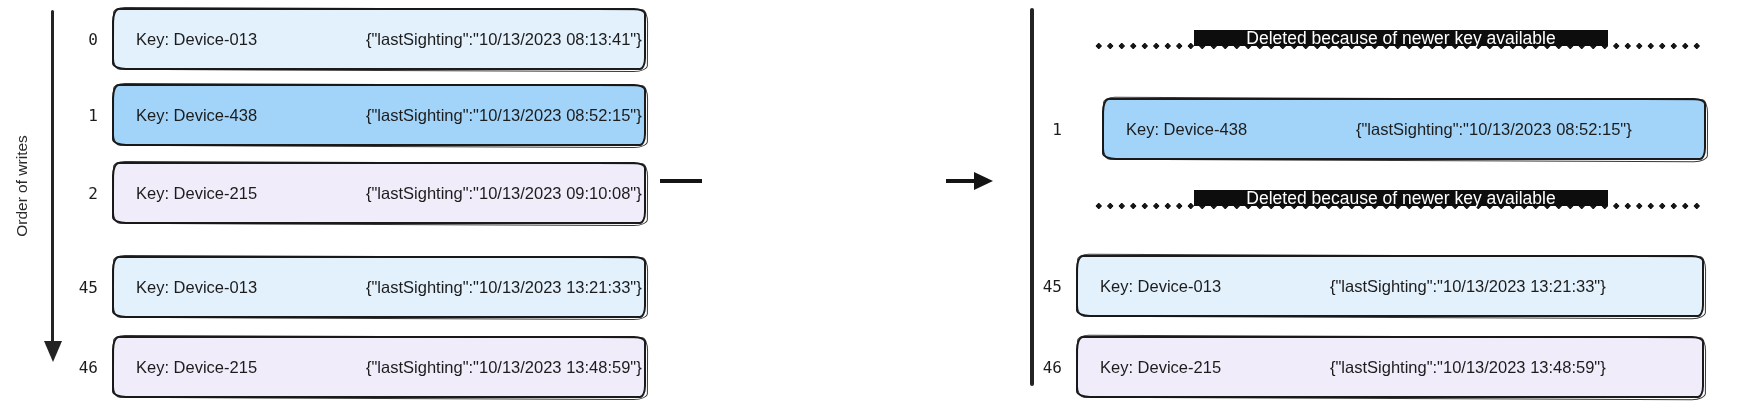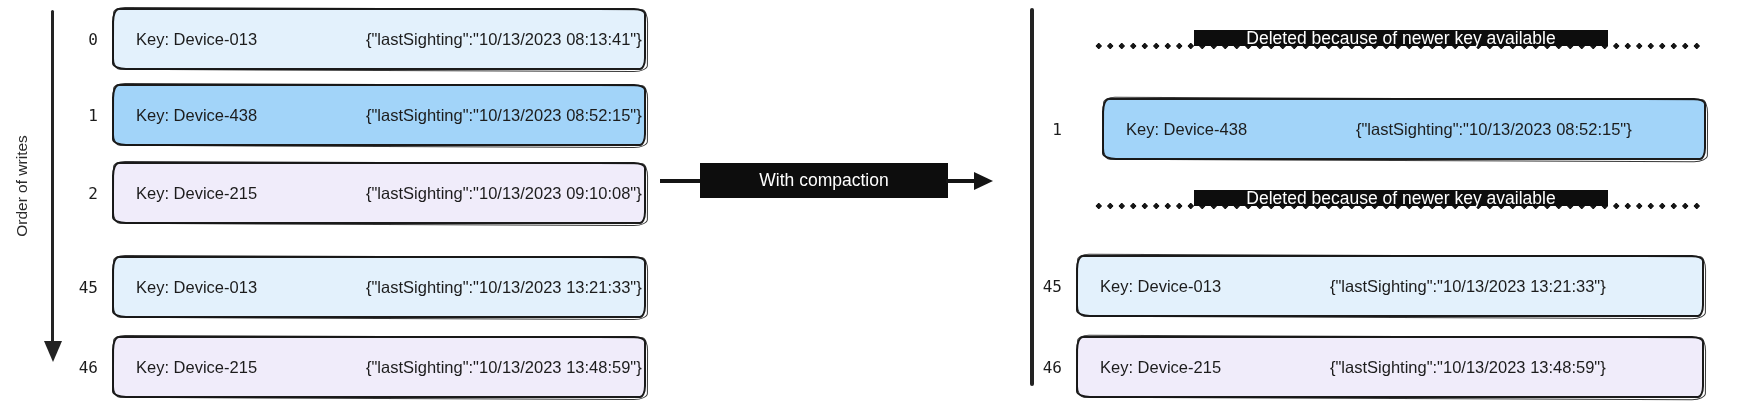--- a/index.html
+++ b/index.html
@@ -126,21 +126,20 @@
   </div>
   <div class="record-row left-row t46">
     <div class="row-index">46</div>
     <div class="row-box" style="background-color: rgb(240, 236, 250);">
       <span class="row-key">Key: Device-215</span>
       <span class="row-value">{"lastSighting":"10/13/2023 13:48:59"}</span>
     </div>
   </div>
 
   <div class="conn-line conn-a"></div>
-  <div class="compaction-box">With compaction</div>
   <div class="conn-line conn-b"></div>
   <div class="arrow-head-right"></div>
 
   <div class="right-divider"></div>
 
   <div class="deleted-row drA">
     <div class="dotted-line"></div>
     <div class="deleted-box">Deleted because of newer key available</div>
   </div>
 

